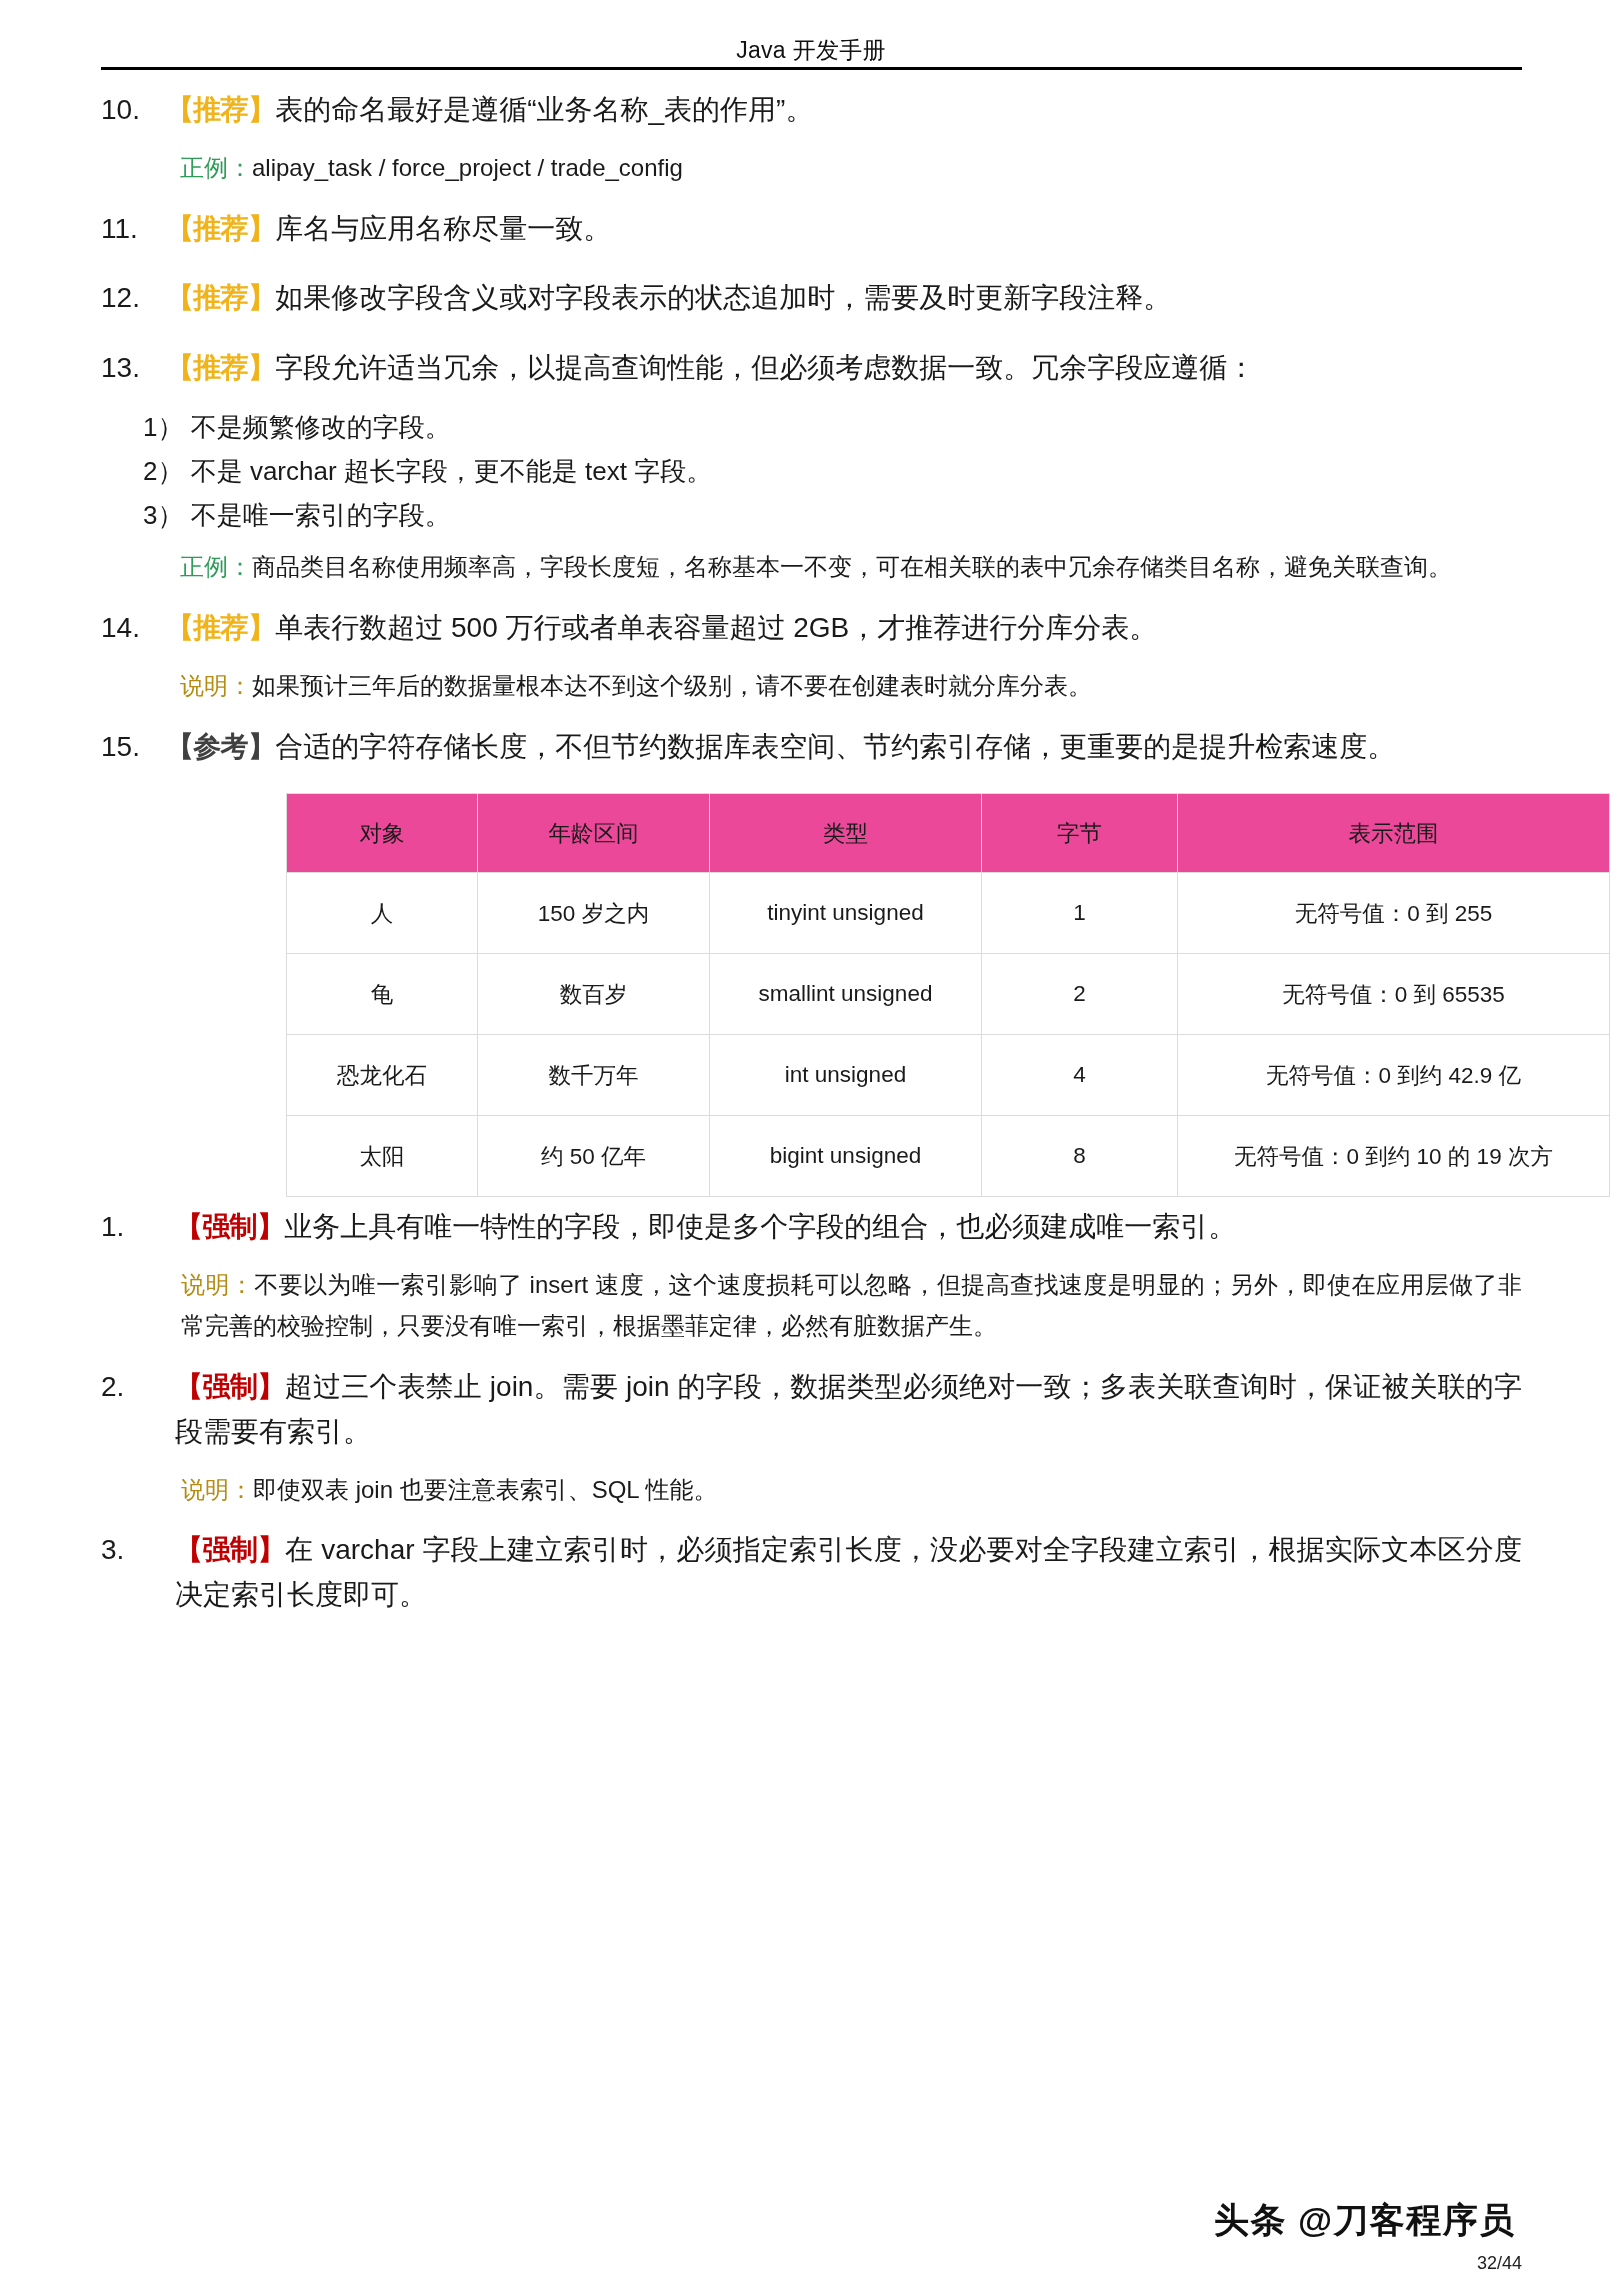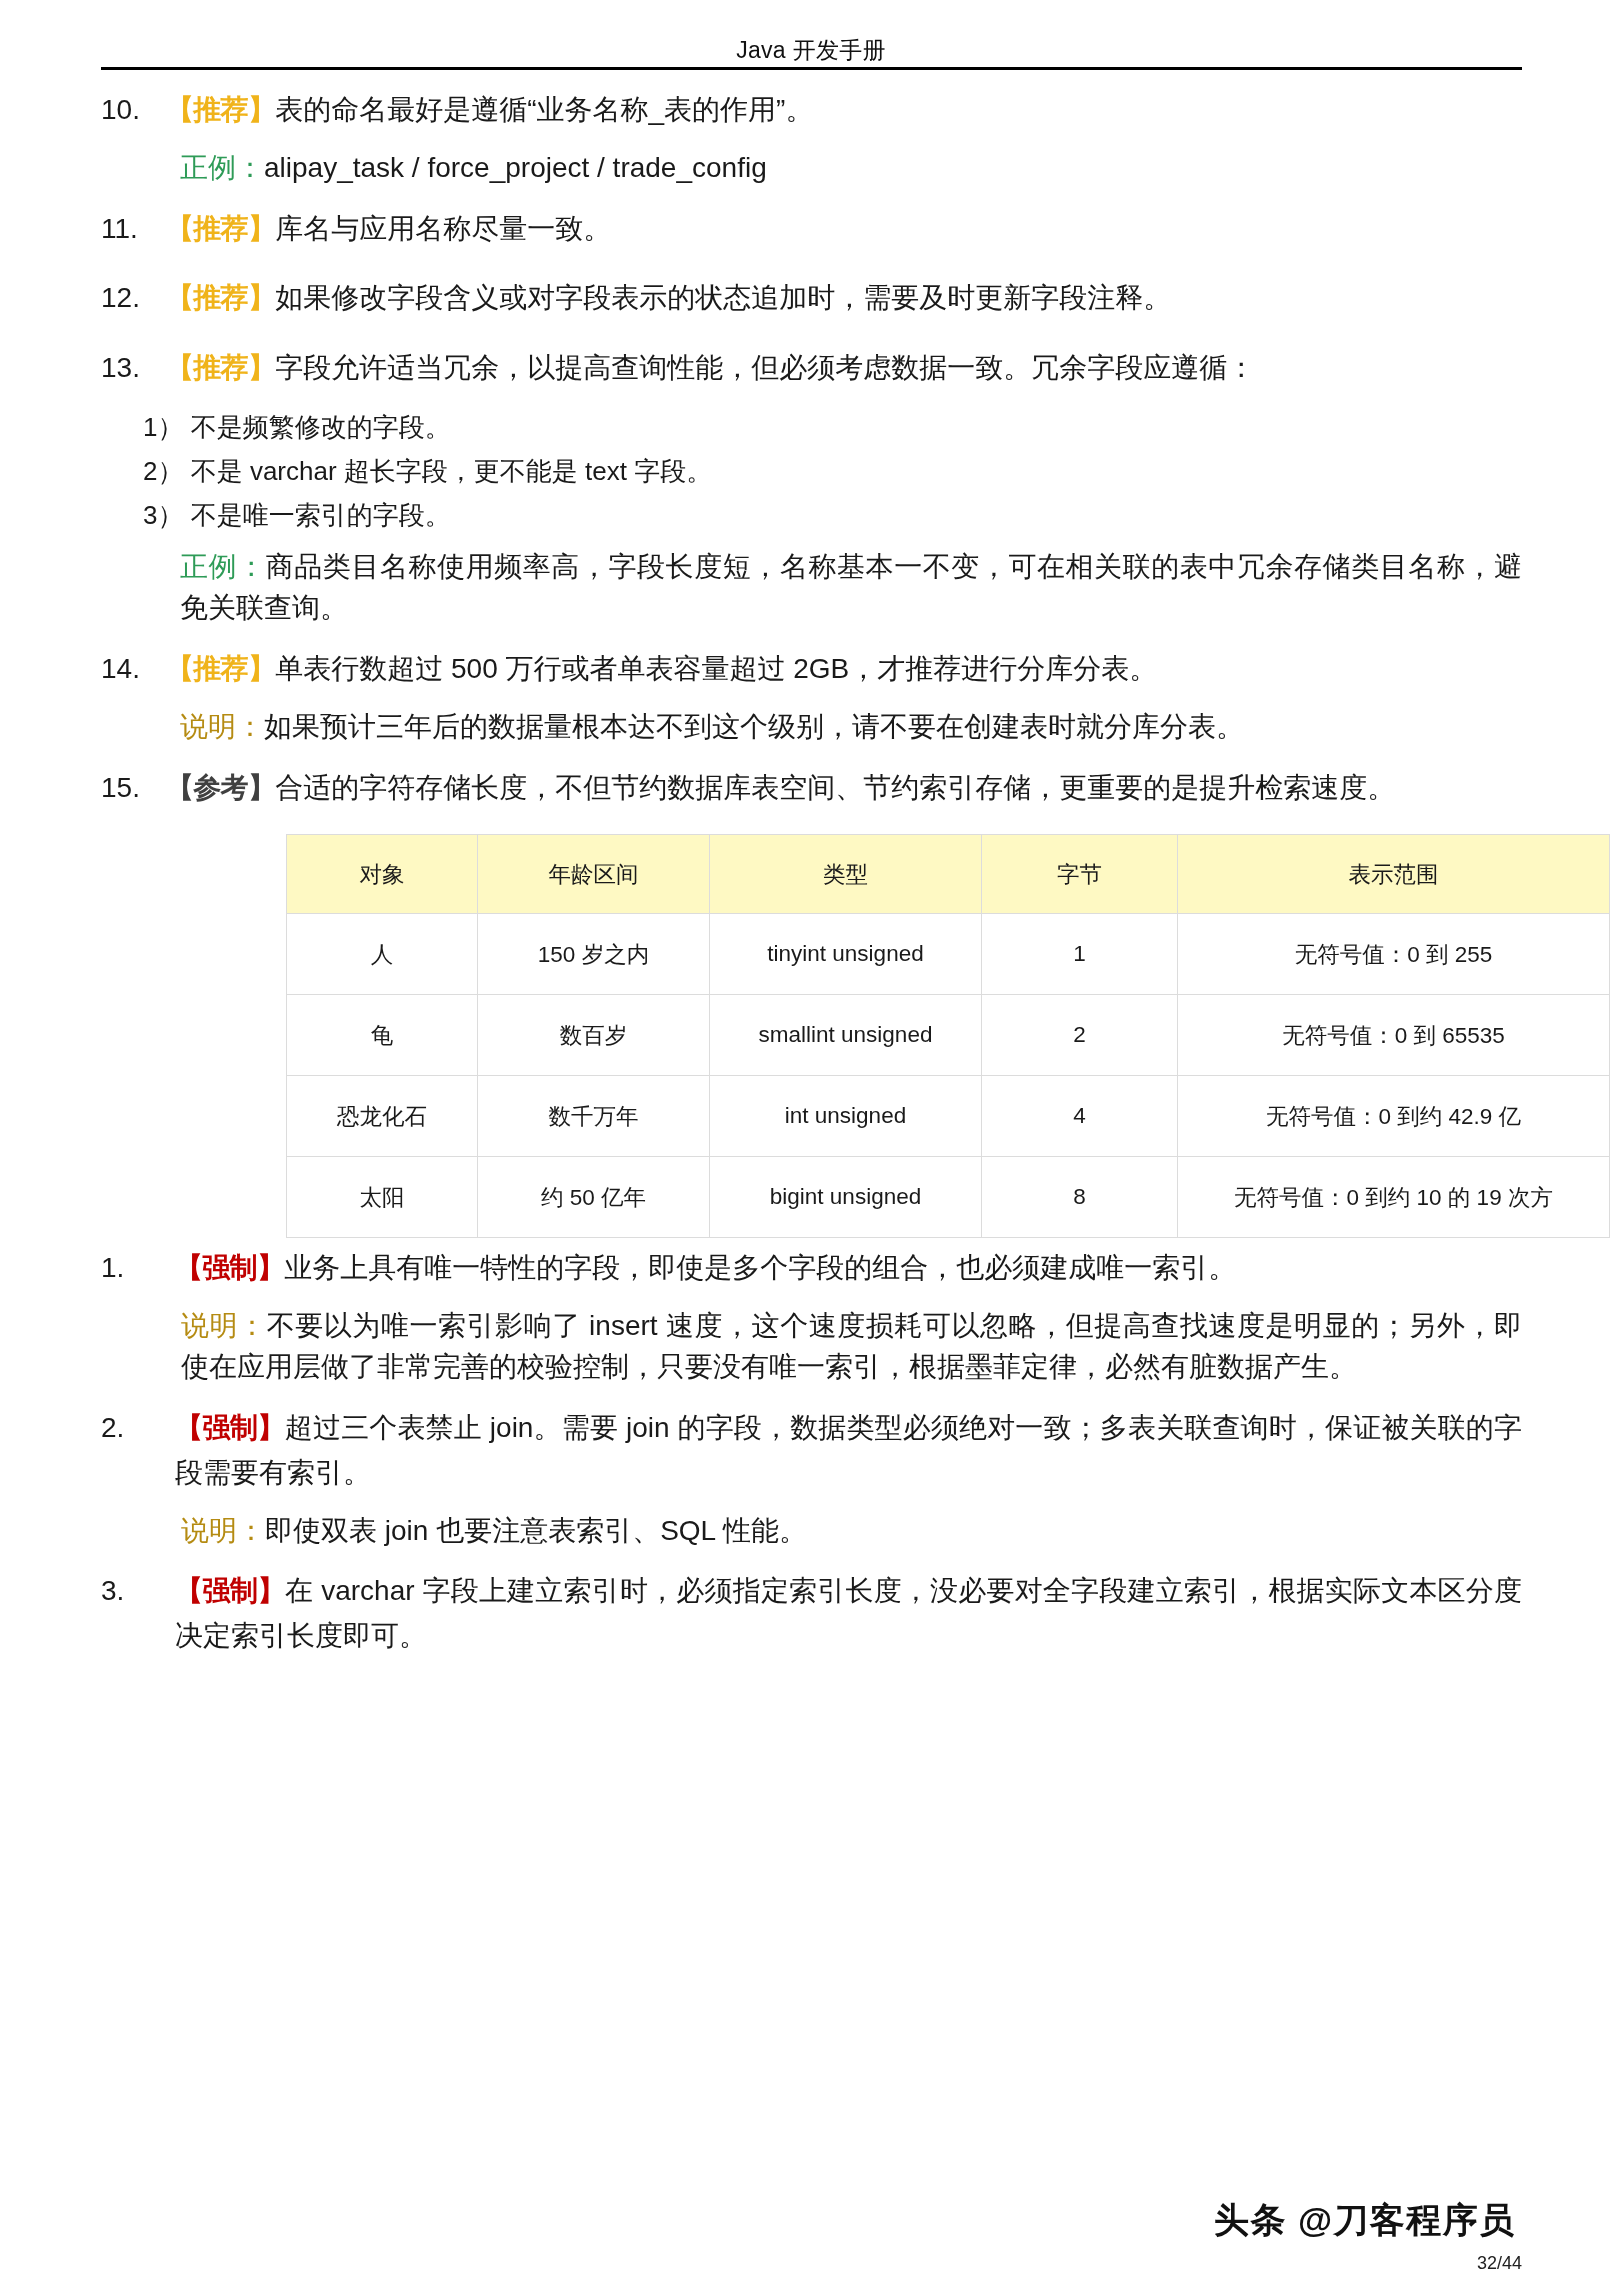--- a/index.html
+++ b/index.html
@@ -84,21 +84,21 @@
   .tag {
     font-weight: 700;
     letter-spacing: -0.7px;
   }
   .tag-rec { color: #F0B31A; }
   .tag-ref { color: #404040; }
   .tag-force { color: #C00000; }
 
   
   .sub {
-    font-size: 28px;
+    font-size: 24px;
     line-height: 41px;
     color: #1a1a1a;
     text-align: justify;
   }
   .lbl-ok { color: #2E9B57; }
   .lbl-note { color: #B58B12; }
 
   
   .indent-1 {
     margin-left: 79px;
@@ -130,21 +130,21 @@
   table.spec th, table.spec td {
     border: 1.4px solid #dcdcdc;
     text-align: center;
     font-size: 22.5px;
     color: #1a1a1a;
     font-weight: normal;
     height: 80px;
     padding: 0 5.5px;
   }
   table.spec thead th {
-    background: #fef9c3;
+    background: #ec4899;
     height: 78px;
   }
   .col-1 { width: 179px; }
   .col-2 { width: 220px; }
   .col-3 { width: 260px; }
   .col-4 { width: 184px; }
   .col-5 { width: 420px; }
 
   
   .sec-head {

